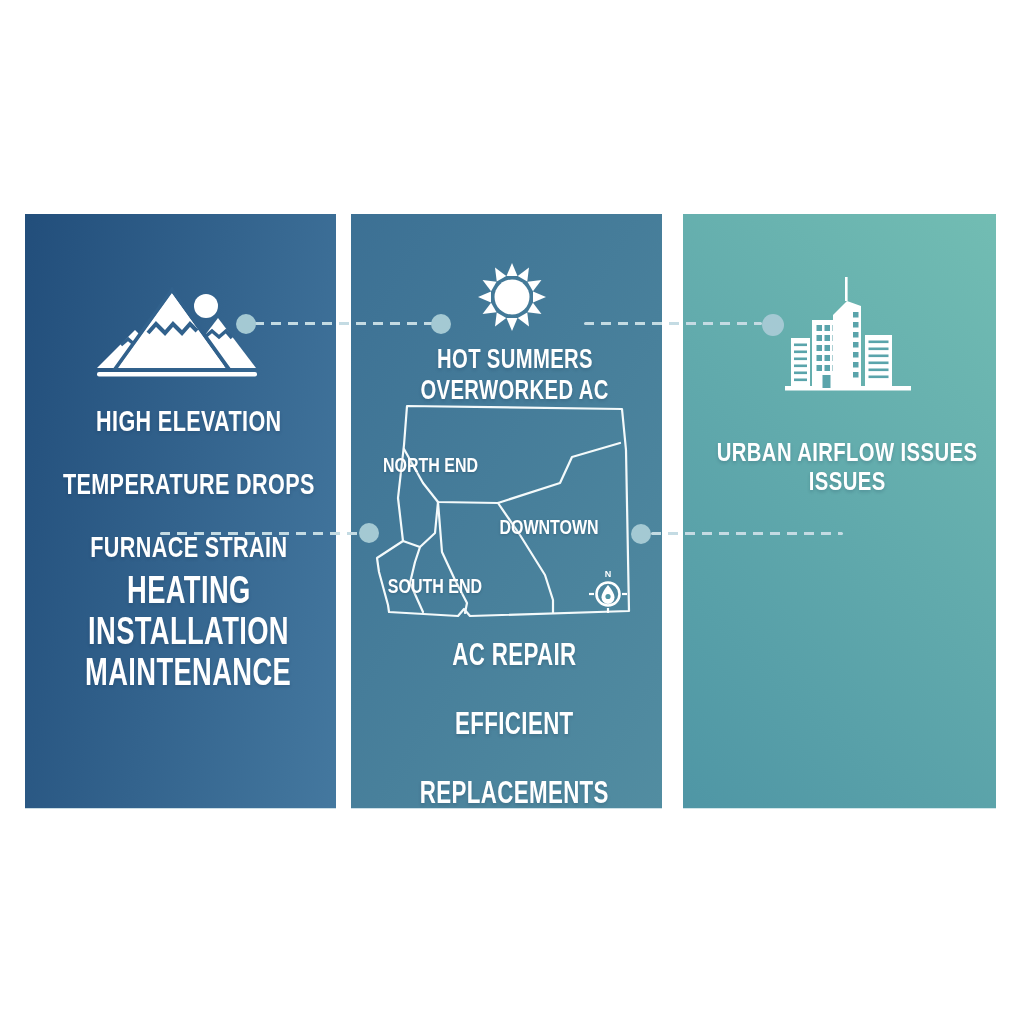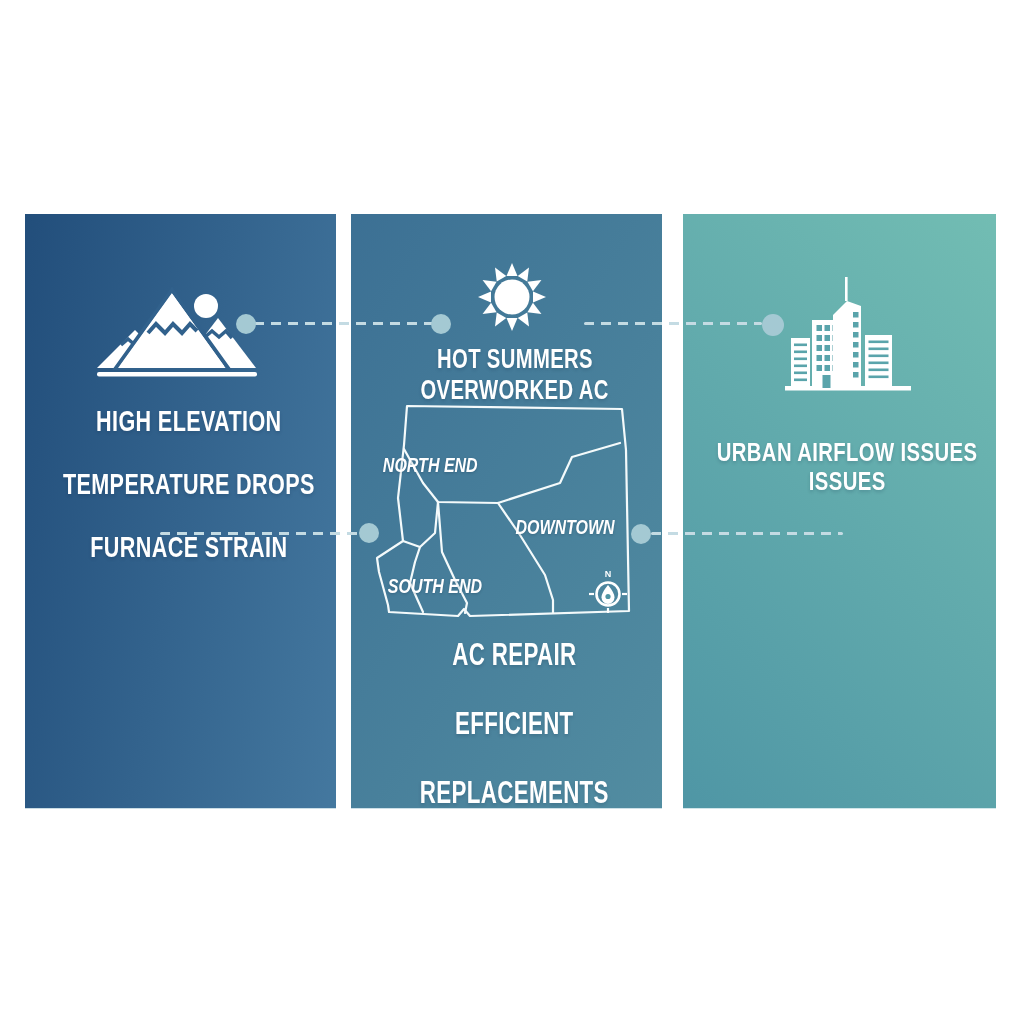--- a/index.html
+++ b/index.html
@@ -15,21 +15,21 @@
        text-shadow:0 2px 4px rgba(10,35,60,.18);letter-spacing:.5px;justify-content:center;}
   .txt .line{white-space:nowrap;transform:scaleX(.72);transform-origin:center;}
   .heading3{top:190px;font-size:30px;line-height:33px;gap:30px;}
   .heading2-mid{top:130px;font-size:27px;line-height:31px;}
   .heading2-mid .line{transform:scaleX(.75);}
   .heading2-right{top:224px;font-size:26px;line-height:29px;}
   .heading2-right .line{transform:scaleX(.78);}
   .service{top:356px;font-size:38px;line-height:41px;}
   .service-mid{top:422px;font-size:31px;line-height:37px;gap:32px;}
   .map-label{position:absolute;width:140px;color:#fff;font-weight:bold;font-size:20px;
-             line-height:20px;text-align:center;text-shadow:0 1px 3px rgba(10,35,60,.25);font-style:italic;}
+             line-height:20px;text-align:center;text-shadow:0 1px 3px rgba(10,35,60,.25);}
   .map-label .line{display:inline-block;white-space:nowrap;transform:scaleX(.8);transform-origin:center;}
   .dash{position:absolute;height:3px;border-radius:2px;
         background:repeating-linear-gradient(90deg,#c4dbe3 0 10px,transparent 10px 17px);}
   .dot{position:absolute;border-radius:50%;background:#a4c9d3;}
 </style>
 </head>
 <body>
 
 <div id="canvas">
 
@@ -42,20 +42,25 @@
       <polyline points="110,52 117,46 124,52 131,46 137,53" stroke="#31618c" stroke-width="3.5" fill="none"></polyline>
       <polygon points="77,5 133,83 21,83" fill="#ffffff" stroke="#31618c" stroke-width="4"></polygon>
       <polygon points="77,5 133,83 21,83" fill="#ffffff" transform="scale(0.96) translate(3,3.5)"></polygon>
       <polyline points="53,48 61,39 70,48 78,39 87,48 95,39 102,46" stroke="#31618c" stroke-width="4" fill="none"></polyline>
       <circle cx="111" cy="21" r="12" fill="#ffffff"></circle>
     </svg>
     <div class="txt heading3">
       <div class="line">HIGH ELEVATION</div>
       <div class="line">TEMPERATURE DROPS</div>
       <div class="line">FURNACE STRAIN</div>
+    </div>
+    <div class="txt service">
+      <div class="line">HEATING</div>
+      <div class="line">INSTALLATION</div>
+      <div class="line">MAINTENANCE</div>
     </div>
   </div>
 
   <div class="panel panel-middle" style="background: linear-gradient(120deg, rgb(60, 112, 148), rgb(82, 141, 161));">
     <svg class="icon" style="left:123px;top:45px" width="76" height="76" viewBox="0 0 76 76">
       <g fill="#ffffff" transform="translate(38,38)">
         <circle r="17.5"></circle>
         <polygon points="-5.5,-21 5.5,-21 0,-34"></polygon>
         <polygon points="-5.5,-21 5.5,-21 0,-34" transform="rotate(30)"></polygon>
         <polygon points="-5.5,-21 5.5,-21 0,-34" transform="rotate(60)"></polygon>
@@ -78,21 +83,21 @@
       <path d="M35,6 L250,9 L254,50 L257,211 L98,216 L92,209 L86,216 L17,212 L16,205 L7,172 L5,158 L31,141 L26,98 L32,45 Z"></path>
       <path d="M32,49 L51,83 L66,102 L126,103 L188,83 L200,57 L248,43"></path>
       <path d="M66,102 L63,133 L48,147 L43,162 L38,183 L51,212"></path>
       <path d="M48,147 L31,141"></path>
       <path d="M66,102 L70,152 L83,180 L95,203 L93,213"></path>
       <path d="M126,103 L148,135 L173,175 L181,200 L181,213"></path>
     </svg>
     <div class="map-label" style="left:9px;top:241px">
       <span class="line">NORTH END</span>
     </div>
-    <div class="map-label" style="left:144px;top:303px">
+    <div class="map-label" style="left:128px;top:303px">
       <span class="line">DOWNTOWN</span>
     </div>
     <div class="map-label" style="left:14px;top:362px">
       <span class="line">SOUTH END</span>
     </div>
     <svg class="icon" style="left:234px;top:351px" width="46" height="52" viewBox="0 0 46 52">
       <text x="23" y="12" fill="#ffffff" font-size="9" font-weight="bold" text-anchor="middle">N</text>
       <circle cx="23" cy="29" r="11.5" stroke="#ffffff" stroke-width="2.6" fill="none"></circle>
       <path d="M23,20 C27.5,25.5 29.5,29.5 29.5,32.5 A6.5,6.5 0 1 1 16.5,32.5 C16.5,29.5 18.5,25.5 23,20 Z" fill="#ffffff"></path>
       <circle cx="23" cy="31.5" r="2.6" fill="#4f95a4"></circle>

